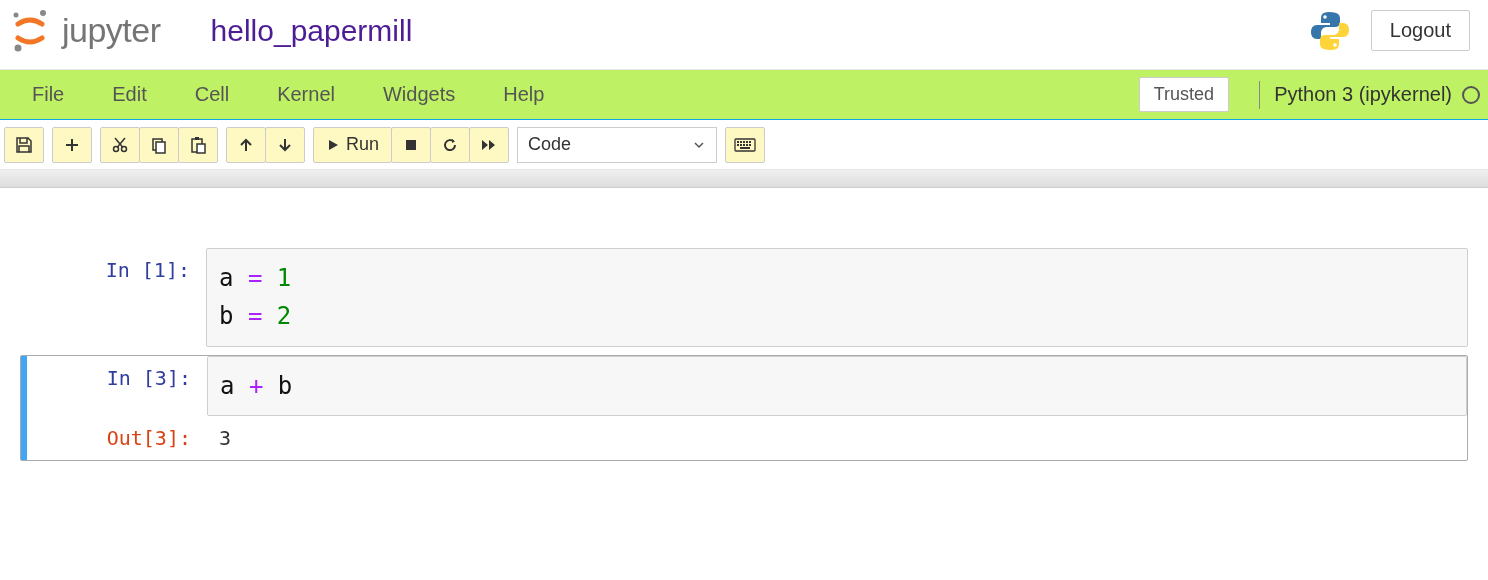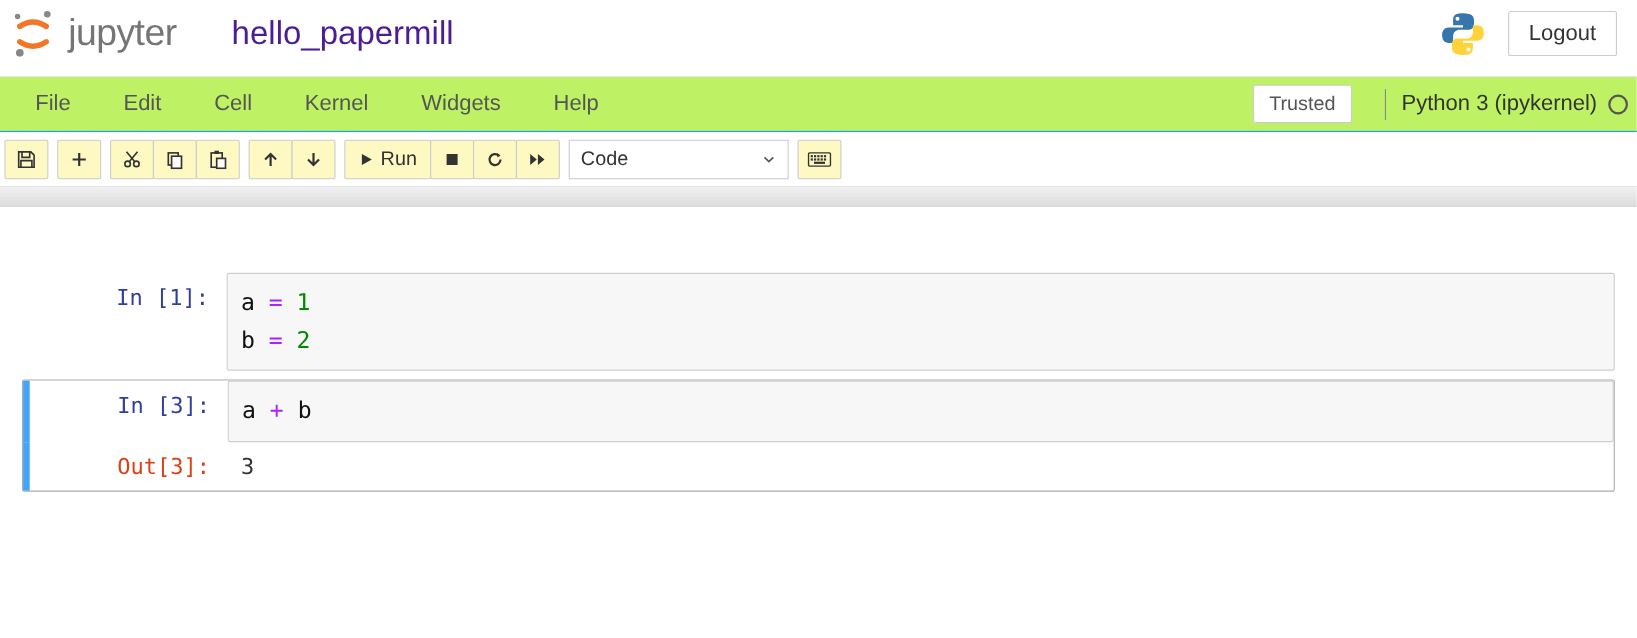--- a/index.html
+++ b/index.html
@@ -40,21 +40,21 @@
 
 .notebook { padding: 60px 20px 20px 20px; }
 .cell { display: flex; flex-direction: column; margin-bottom: 8px; }
 .cell-row { display: flex; align-items: flex-start; }
 .selection-bar { width: 6px; align-self: stretch; }
 .cell.selected { border: 1px solid #ababab; border-radius: 2px; }
 .cell.selected .selection-bar { background: #42a5f5; }
 .prompt { width: 180px; text-align: right; padding: 10px 16px 10px 0; font-family: Menlo, Consolas, "DejaVu Sans Mono", monospace; font-size: 20px; }
 .prompt-in { color: #303f9f; }
 .prompt-out { color: #d84315; padding-left: 25px; }
-.input-area { flex: 1; background: #f7f7f7; border: 1px solid #cfcfcf; border-radius: 2px; padding: 10px 12px; font-family: Menlo, Consolas, "DejaVu Sans Mono", monospace; font-size: 21px; line-height: 1.6; }
+.input-area { flex: 1; background: #f7f7f7; border: 1px solid #cfcfcf; border-radius: 2px; padding: 10px 12px; font-family: Menlo, Consolas, "DejaVu Sans Mono", monospace; font-size: 24px; line-height: 1.6; }
 .output-area { flex: 1; padding: 10px 12px; font-family: Menlo, Consolas, "DejaVu Sans Mono", monospace; font-size: 20px; }
 .cell1-wrapper { margin-left: 6px; display:flex; }
 
 
 .tok-var { color: #111; }
 .tok-op { color: #aa22ff; }
 .tok-num { color: #008800; }
 
 
 svg { display: block; }

